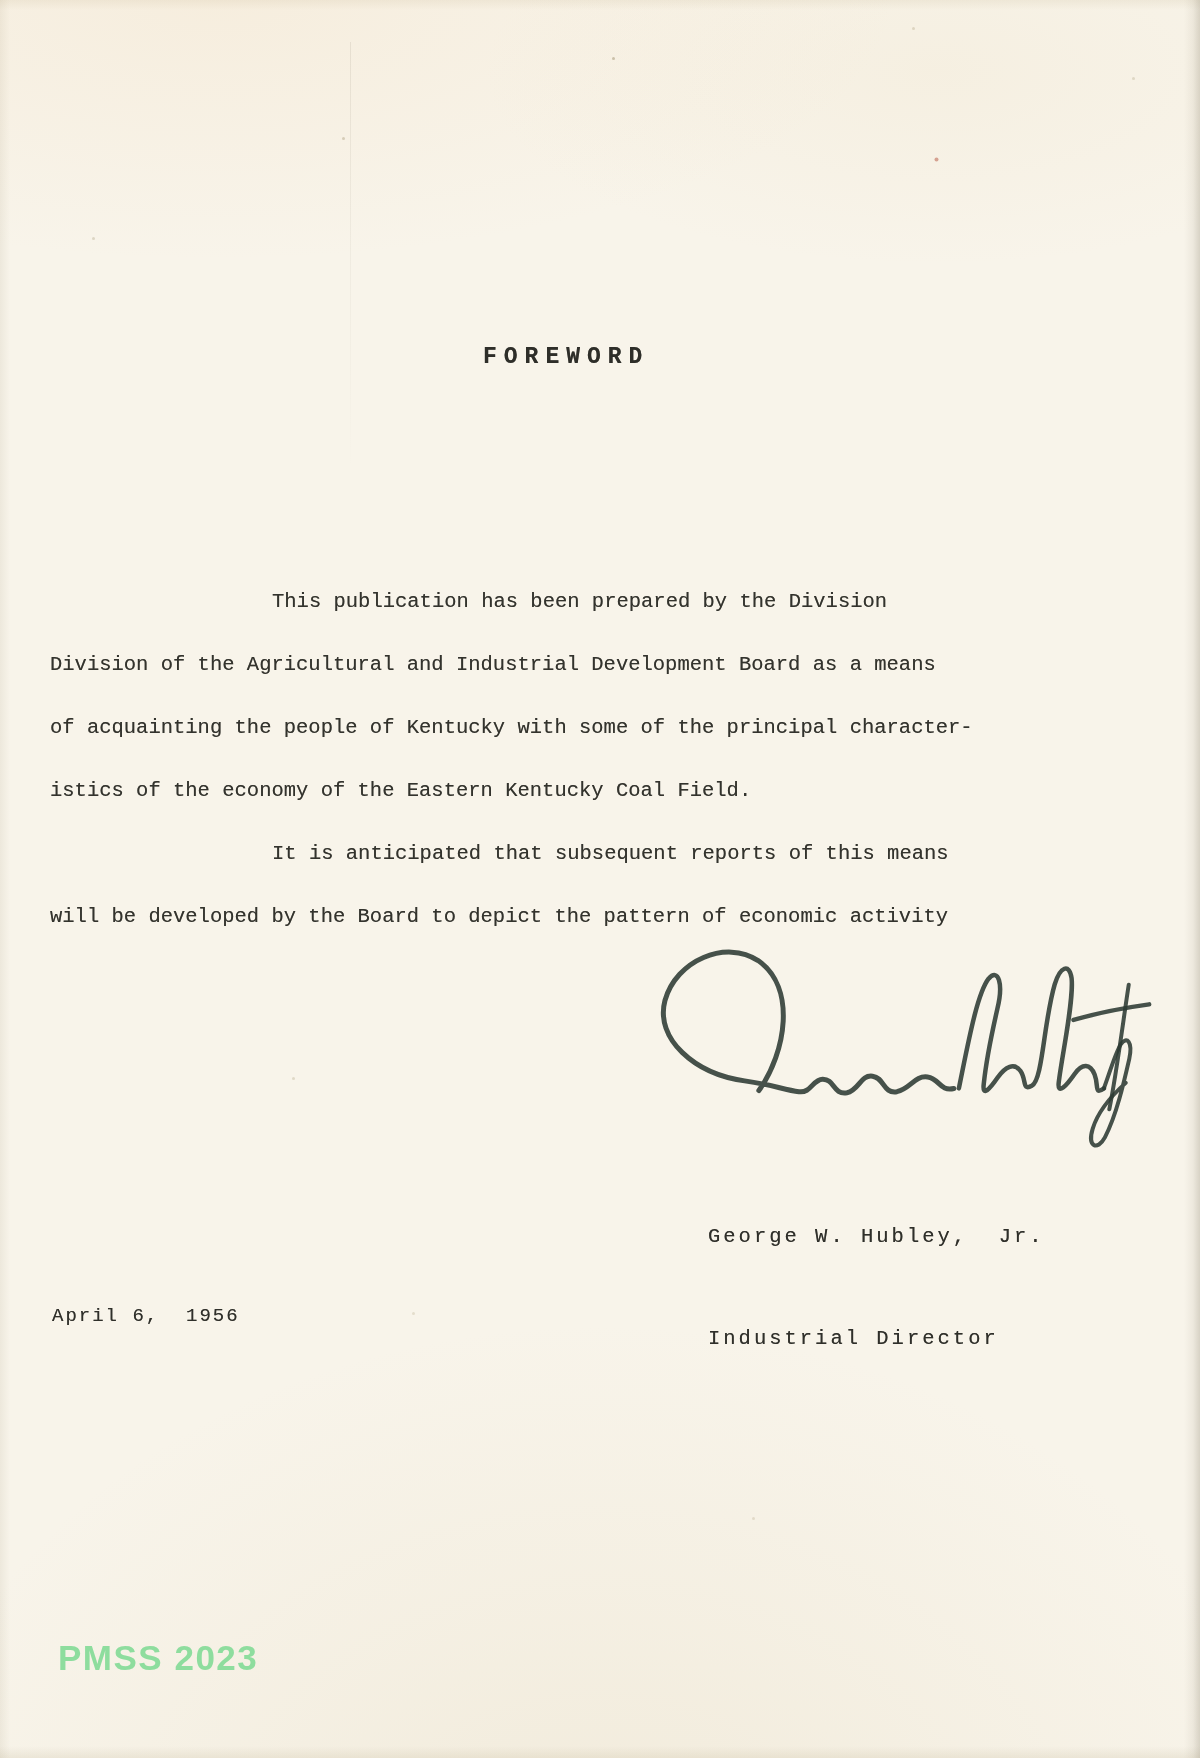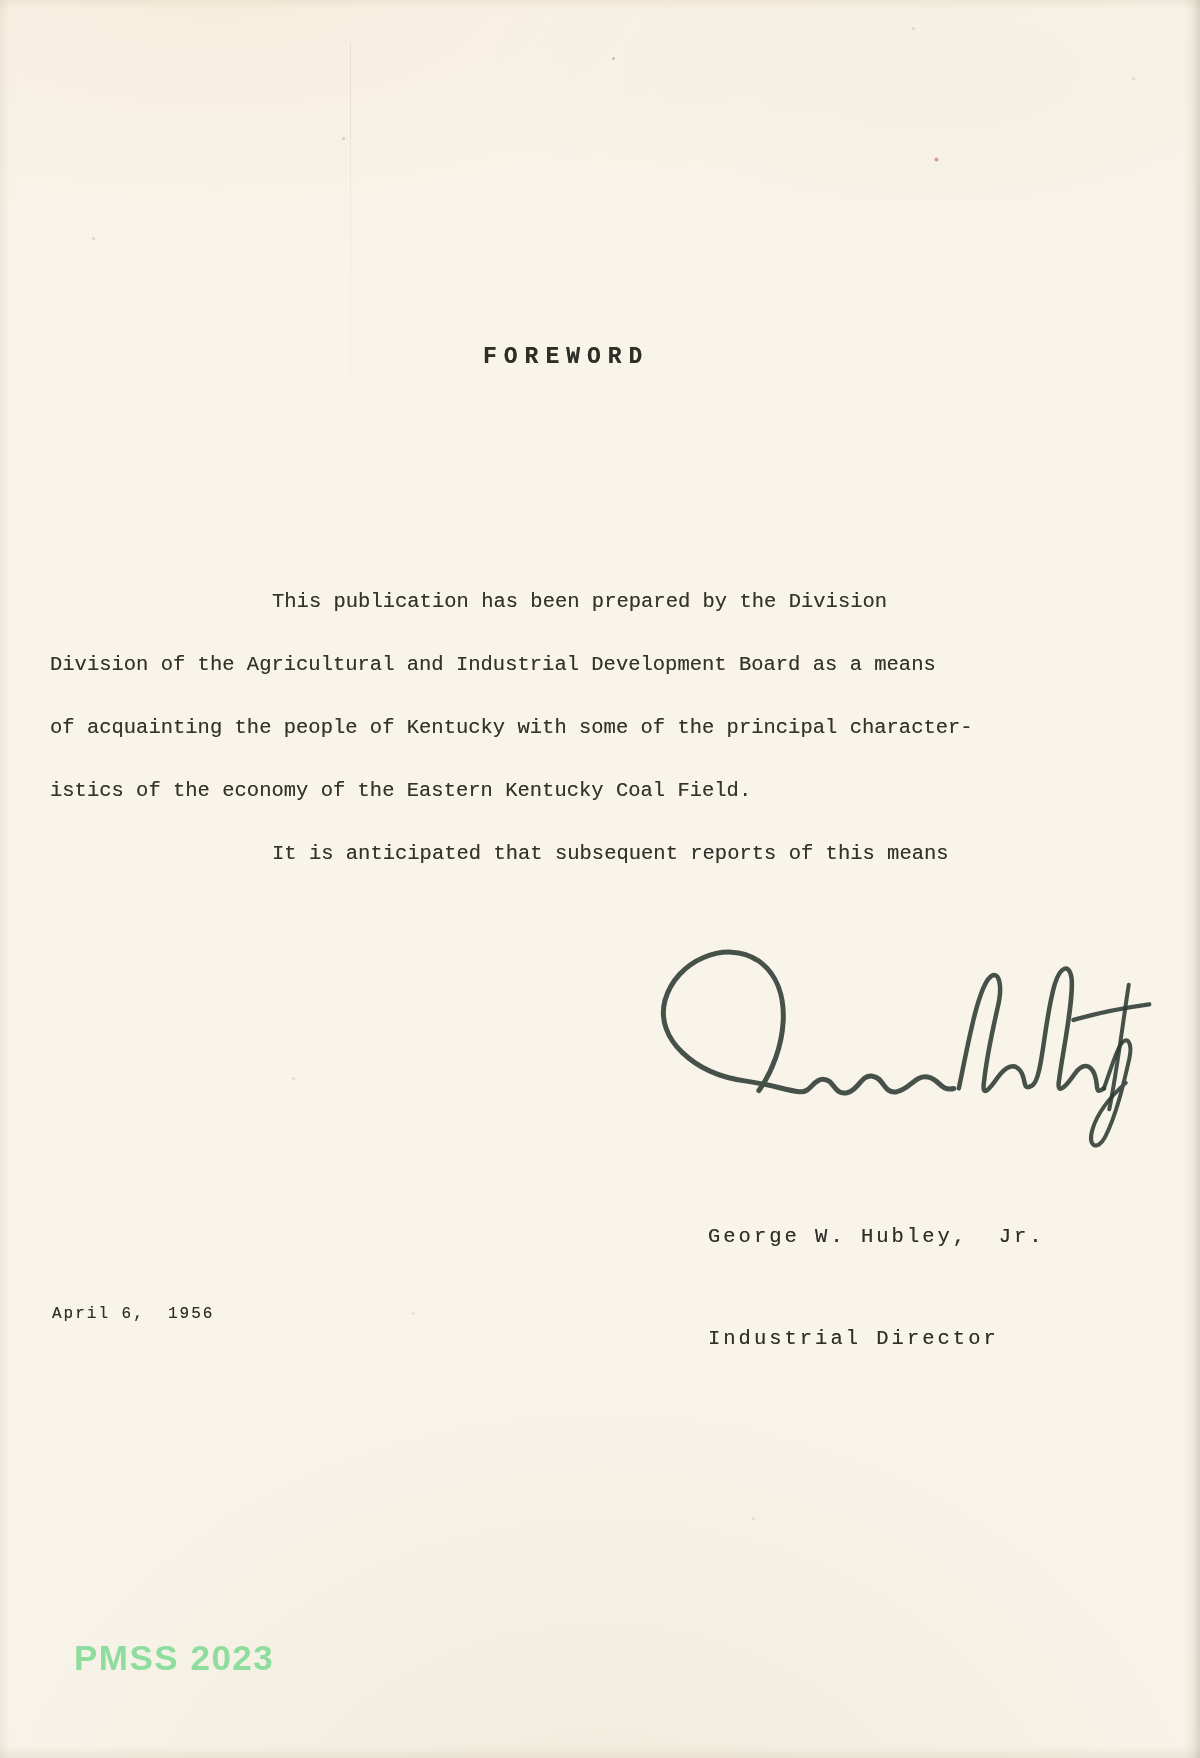--- a/index.html
+++ b/index.html
@@ -89,21 +89,21 @@
     font-size: 20.5px;
     line-height: 34px;
     letter-spacing: 3px;
     white-space: pre;
     color: #2f2f2a;
     text-shadow: 0 0 0.5px rgba(40,40,35,0.55);
   }
   .doc-date {
     position: absolute;
     left: 52px; top: 1305px;
-    font-size: 16px;
+    font-size: 19px;
     letter-spacing: 2px;
     white-space: pre;
     color: #2f2f2a;
     text-shadow: 0 0 0.5px rgba(40,40,35,0.55);
   }
   .watermark {
     position: absolute;
     left: 58px; top: 1638px;
     font-family: "Liberation Sans", sans-serif;
     font-size: 35px;
@@ -122,20 +122,21 @@
   <div class="specks"></div>
 
   <h1 class="title">FOREWORD</h1>
 
   <div class="body-text">
     <div class="line indent">This publication has been prepared by the Division</div>
     <div class="line">Division of the Agricultural and Industrial Development Board as a means</div>
     <div class="line">of acquainting the people of Kentucky with some of the principal character-</div>
     <div class="line">istics of the economy of the Eastern Kentucky Coal Field.</div>
     <div class="line indent">It is anticipated that subsequent reports of this means</div>
+    <div class="line">will be developed by the Board to depict the pattern of economic activity</div>
   </div>
 
   <svg class="signature-svg" viewBox="0 0 545 240" xmlns="http://www.w3.org/2000/svg" aria-hidden="true">
 
     <path class="sig-stroke" stroke-width="5" d="M 150 160
          C 178 122, 190 58, 152 30
          C 120 8, 70 28, 58 68
          C 47 106, 86 142, 136 150
          C 162 154, 176 160, 190 162
          C 202 164, 204 150, 214 150
@@ -172,15 +173,15 @@
          C 492 89, 516 85, 542 82"></path>
   </svg>
 
   <div class="signatory">
     <div>George W. Hubley,  Jr.</div>
     <div>Industrial Director</div>
   </div>
 
   <div class="doc-date">April 6,  1956</div>
 
-  <div class="watermark" style="color: rgb(142, 221, 158); margin-left: 16px;">PMSS 2023</div>
+  <div class="watermark" style="color: rgb(142, 221, 158);">PMSS 2023</div>
 
 </div>
 
 </body></html>

